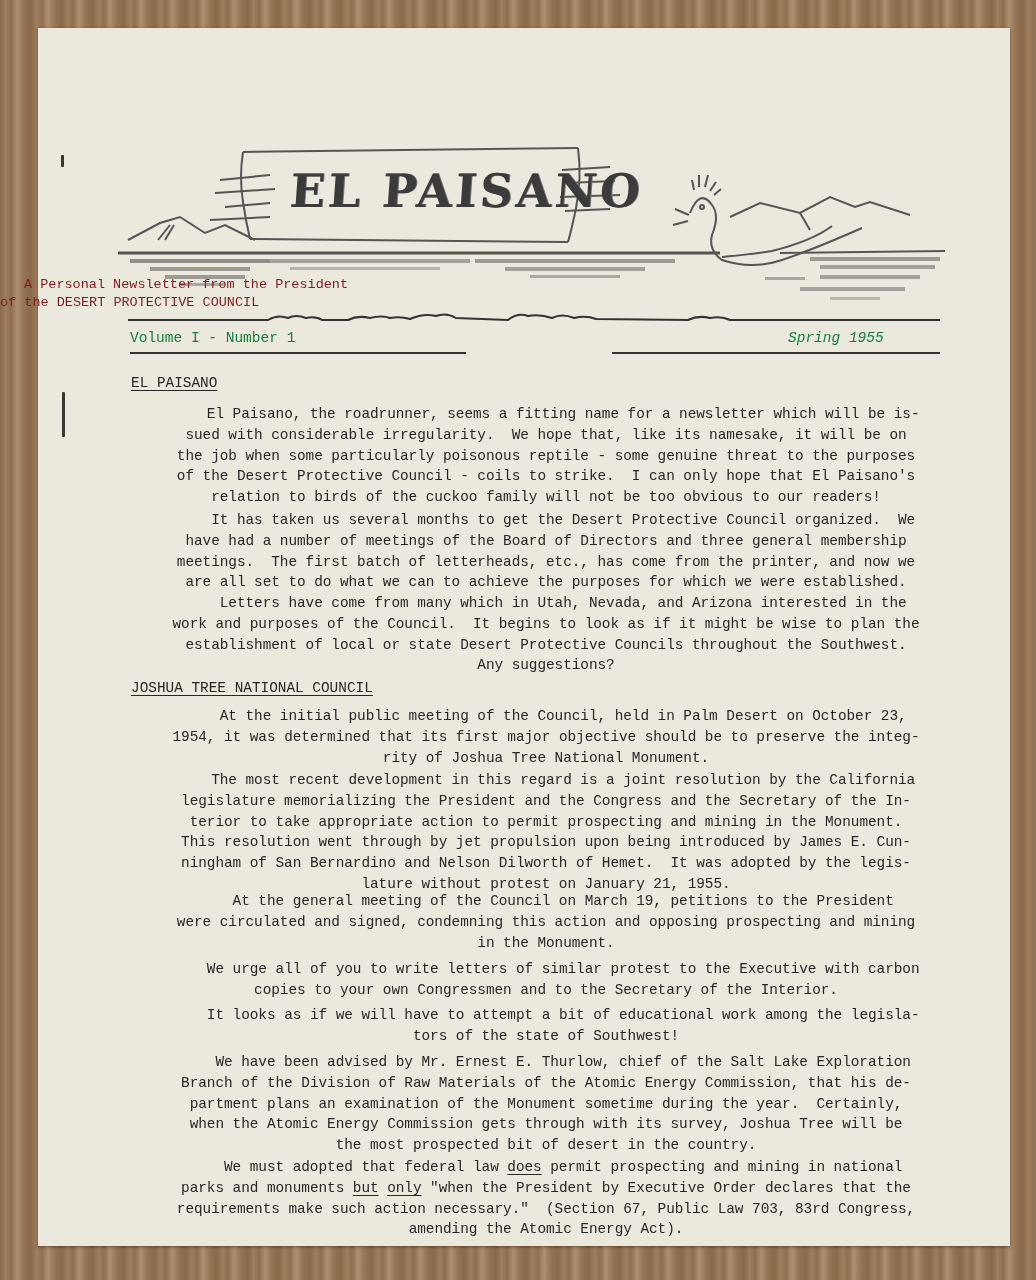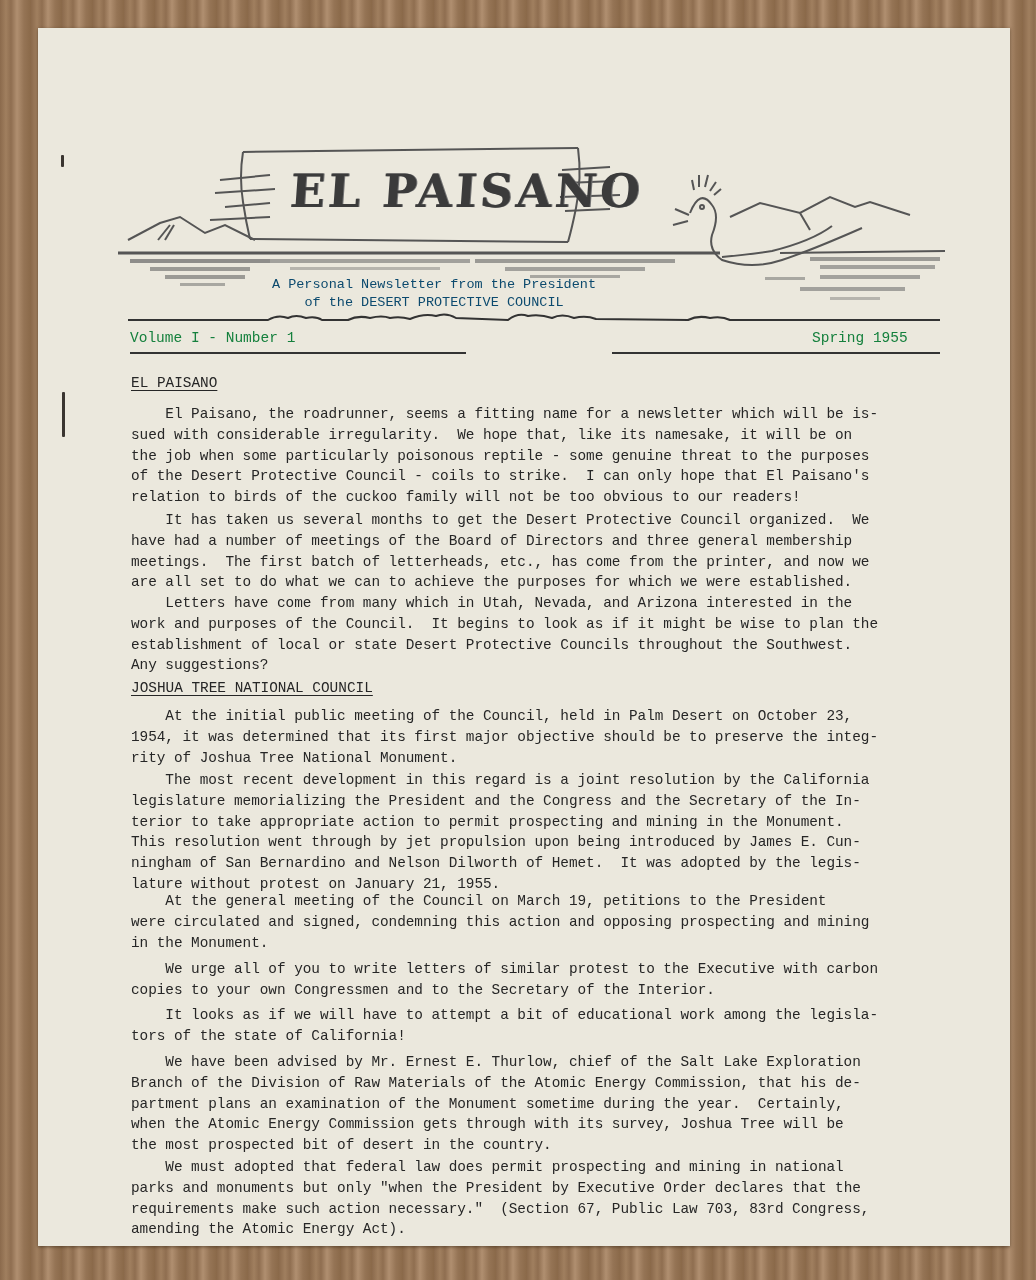--- a/index.html
+++ b/index.html
@@ -19,41 +19,42 @@
 
   .masthead { position: absolute; left: 110px; top: 145px; width: 840px; height: 170px; }
   .masthead svg { position: absolute; left: 0; top: 0; }
   .title {
     position: absolute; left: 290px; top: 164px; font-family: "DejaVu Serif", serif;
     font-size: 46px; font-weight: bold; color: #3b3b3b; letter-spacing: 3px;
     transform: skewX(-4deg);
     text-shadow: 1px 0 0 #777;
   }
   .subtitle {
-    position: absolute; left: 0; width: 844px; text-align: center; color: #0c4a6e;
+    position: absolute; left: 0; width: 844px; color: #7f1d1d;
     font-size: 13.5px; line-height: 18px;
   }
   .subtitle.l1 { top: 276px; padding-left: 24px; box-sizing: border-box; }
-  .subtitle.l2 { top: 294px; padding-left: 24px; box-sizing: border-box; }
+  .subtitle.l2 { top: 294px; box-sizing: border-box; }
 
   .vol { position: absolute; top: 330px; font-size: 14.5px; color: #15803d; }
   .vol.left { left: 130px; }
-  .vol.right { left: 812px; }
+  .vol.right { left: 788px; font-style: italic; }
   .rule { position: absolute; height: 2px; background: #333; }
 
   .body-text {
     position: absolute; left: 131px; width: 830px;
     font-size: 14.4px; line-height: 20.8px; color: #262626; white-space: pre;
     letter-spacing: -0.05px;
+    text-align: center;
   }
   .heading {
     position: absolute; left: 131px; font-size: 14.4px; color: #262626;
     text-decoration: underline; text-underline-offset: 3px;
   }
-  .u { text-underline-offset: 3px; }
+  .u { text-decoration: underline; text-underline-offset: 3px; }
 </style>
 </head>
 <body>
 
 <div class="paper"></div>
 <div class="staple top"></div>
 <div class="staple bottom"></div>
 
 <div class="masthead">
   <svg width="840" height="170" viewBox="0 0 840 170">
@@ -150,21 +151,21 @@
 terior to take appropriate action to permit prospecting and mining in the Monument.
 This resolution went through by jet propulsion upon being introduced by James E. Cun-
 ningham of San Bernardino and Nelson Dilworth of Hemet.  It was adopted by the legis-
 lature without protest on January 21, 1955.</div>
 <div class="body-text" style="top:891px">    At the general meeting of the Council on March 19, petitions to the President
 were circulated and signed, condemning this action and opposing prospecting and mining
 in the Monument.</div>
 <div class="body-text" style="top:959px">    We urge all of you to write letters of similar protest to the Executive with carbon
 copies to your own Congressmen and to the Secretary of the Interior.</div>
 <div class="body-text" style="top:1005px">    It looks as if we will have to attempt a bit of educational work among the legisla-
-tors of the state of California!</div>
+tors of the state of Southwest!</div>
 <div class="body-text" style="top:1052px">    We have been advised by Mr. Ernest E. Thurlow, chief of the Salt Lake Exploration
 Branch of the Division of Raw Materials of the Atomic Energy Commission, that his de-
 partment plans an examination of the Monument sometime during the year.  Certainly,
 when the Atomic Energy Commission gets through with its survey, Joshua Tree will be
 the most prospected bit of desert in the country.</div>
 <div class="body-text" style="top:1157px"><span>    We must adopted that federal law </span><span class="u">does</span><span> permit prospecting and mining in national
 parks and monuments </span><span class="u">but</span><span> </span><span class="u">only</span><span> "when the President by Executive Order declares that the
 requirements make such action necessary."  (Section 67, Public Law 703, 83rd Congress,
 amending the Atomic Energy Act).</span></div>
 

